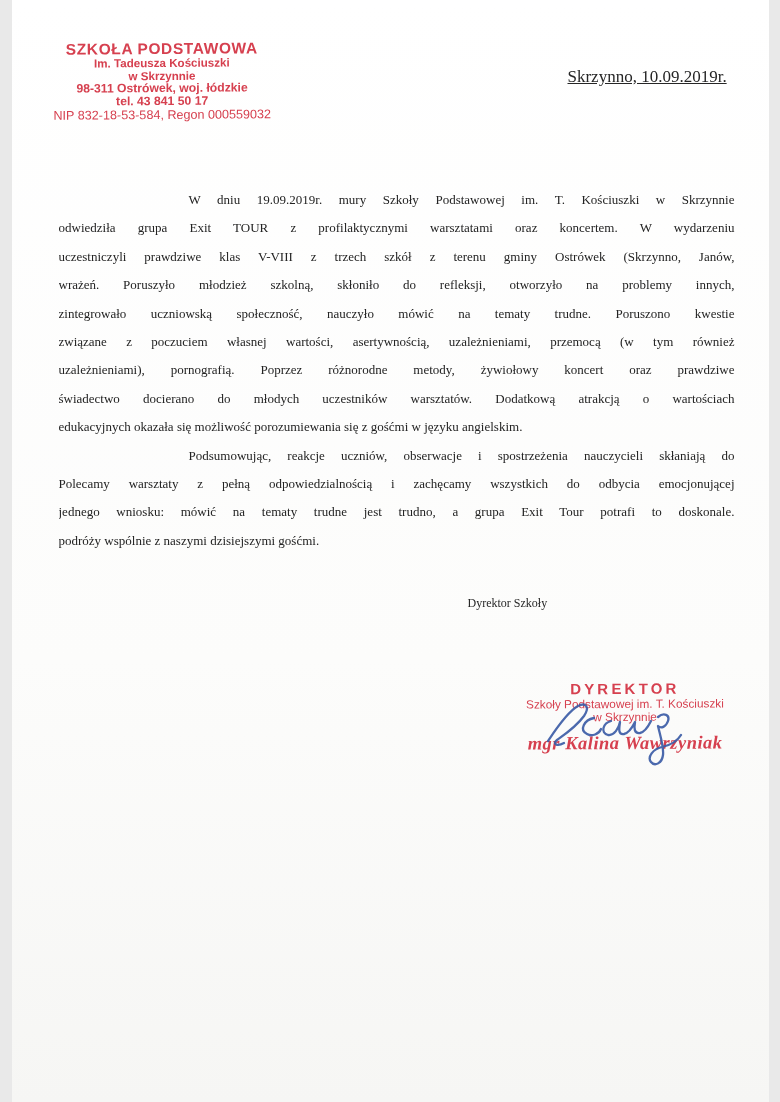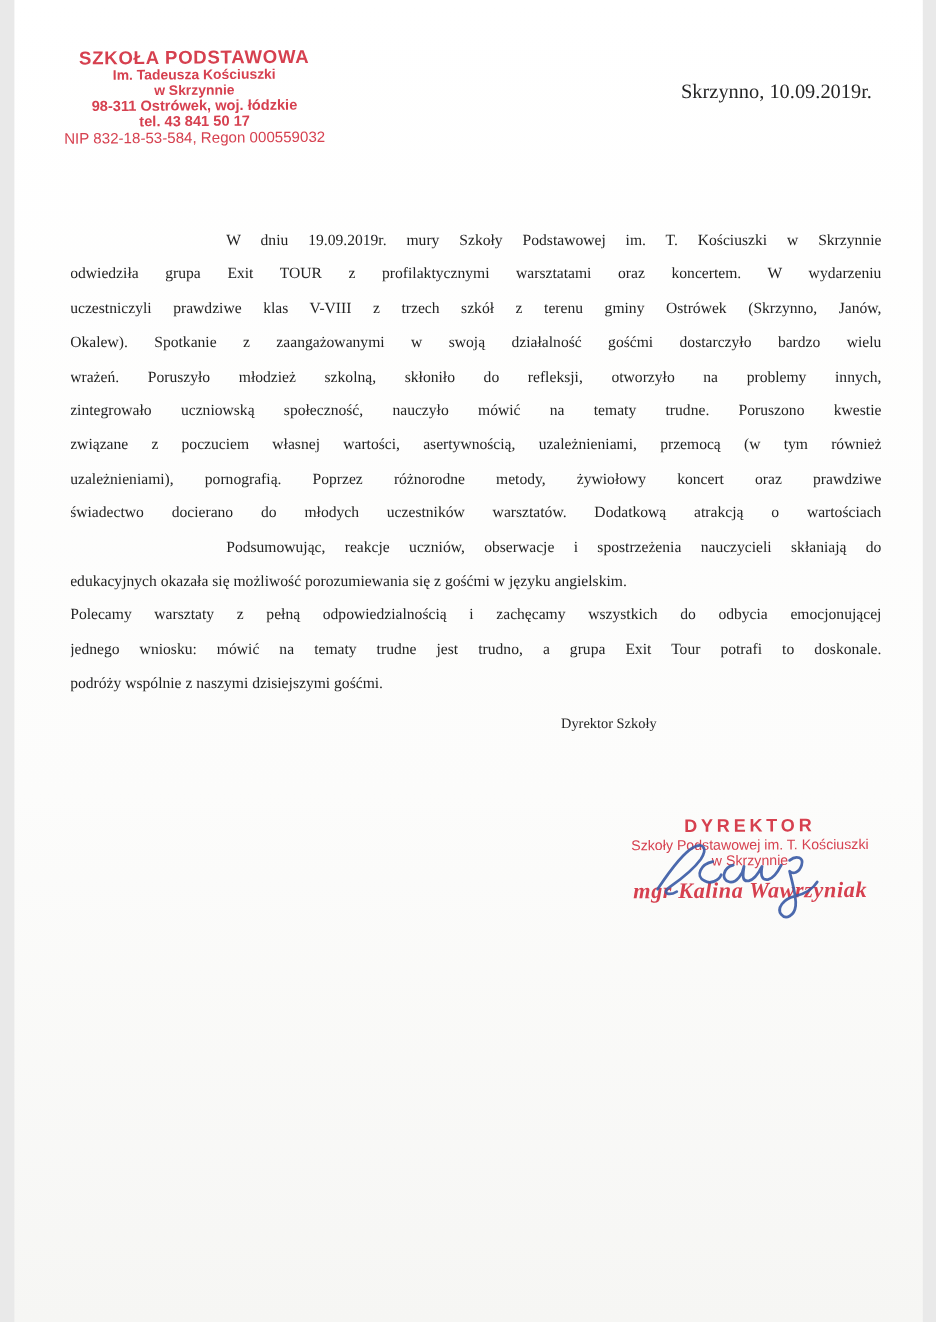--- a/index.html
+++ b/index.html
@@ -24,21 +24,21 @@
   .lh-name    { font-size: 15.5px; font-weight: bold; letter-spacing: 0.6px; line-height: 17px; }
   .lh-patron  { font-size: 11.6px; font-weight: bold; line-height: 12.5px; }
   .lh-location{ font-size: 11.6px; font-weight: bold; line-height: 12.5px; }
   .lh-address { font-size: 12.2px; font-weight: bold; line-height: 13px; }
   .lh-phone   { font-size: 12.2px; font-weight: bold; line-height: 13px; }
   .lh-registry{ font-size: 12.6px; font-weight: normal; line-height: 14px; }
 
   
   .dateline {
     position: absolute; left: 556px; top: 67px;
-    font-size: 17px; color: #262626;
+    font-size: 17px; color: #262626; text-decoration: underline;
   }
 
   
   .body-block { position: absolute; left: 47px; top: 186px; width: 676px; font-size: 13px; }
   .line {
     height: 28.4px; line-height: 28.4px;
     text-align: justify; text-align-last: justify;
     text-justify: inter-word;
     overflow: hidden; white-space: normal;
   }
@@ -90,28 +90,27 @@
     <div class="lh-phone">tel. 43 841 50 17</div>
     <div class="lh-registry">NIP 832-18-53-584, Regon 000559032</div>
   </div>
 
   <div class="dateline">Skrzynno, 10.09.2019r.</div>
 
   <div class="body-block">
       <div class="line indent">W dniu 19.09.2019r. mury Szkoły Podstawowej im. T. Kościuszki w Skrzynnie</div>
       <div class="line">odwiedziła grupa Exit TOUR z profilaktycznymi warsztatami oraz koncertem. W wydarzeniu</div>
       <div class="line">uczestniczyli prawdziwe klas V-VIII z trzech szkół z terenu gminy Ostrówek (Skrzynno, Janów,</div>
-      <div class="line">Okalew). Spotkanie z zaangażowanymi w swoją działalność gośćmi dostarczyło bardzo wielu</div>
       <div class="line">wrażeń. Poruszyło młodzież szkolną, skłoniło do refleksji, otworzyło na problemy innych,</div>
       <div class="line">zintegrowało uczniowską społeczność, nauczyło mówić na tematy trudne. Poruszono kwestie</div>
       <div class="line">związane z poczuciem własnej wartości, asertywnością, uzależnieniami, przemocą (w tym również</div>
       <div class="line">uzależnieniami), pornografią. Poprzez różnorodne metody, żywiołowy koncert oraz prawdziwe</div>
       <div class="line">świadectwo docierano do młodych uczestników warsztatów. Dodatkową atrakcją o wartościach</div>
+      <div class="line last">edukacyjnych okazała się możliwość porozumiewania się z gośćmi w języku angielskim.</div>
       <div class="line indent">Podsumowując, reakcje uczniów, obserwacje i spostrzeżenia nauczycieli skłaniają do</div>
-      <div class="line last">edukacyjnych okazała się możliwość porozumiewania się z gośćmi w języku angielskim.</div>
       <div class="line">Polecamy warsztaty z pełną odpowiedzialnością i zachęcamy wszystkich do odbycia emocjonującej</div>
       <div class="line">jednego wniosku: mówić na tematy trudne jest trudno, a grupa Exit Tour potrafi to doskonale.</div>
       <div class="line last">podróży wspólnie z naszymi dzisiejszymi gośćmi.</div>
     </div>
 
   <div class="signoff">Dyrektor Szkoły</div>
 
   <div class="stamp">
     <div class="stamp-title">DYREKTOR</div>
     <div class="stamp-school">Szkoły Podstawowej im. T. Kościuszki</div>

